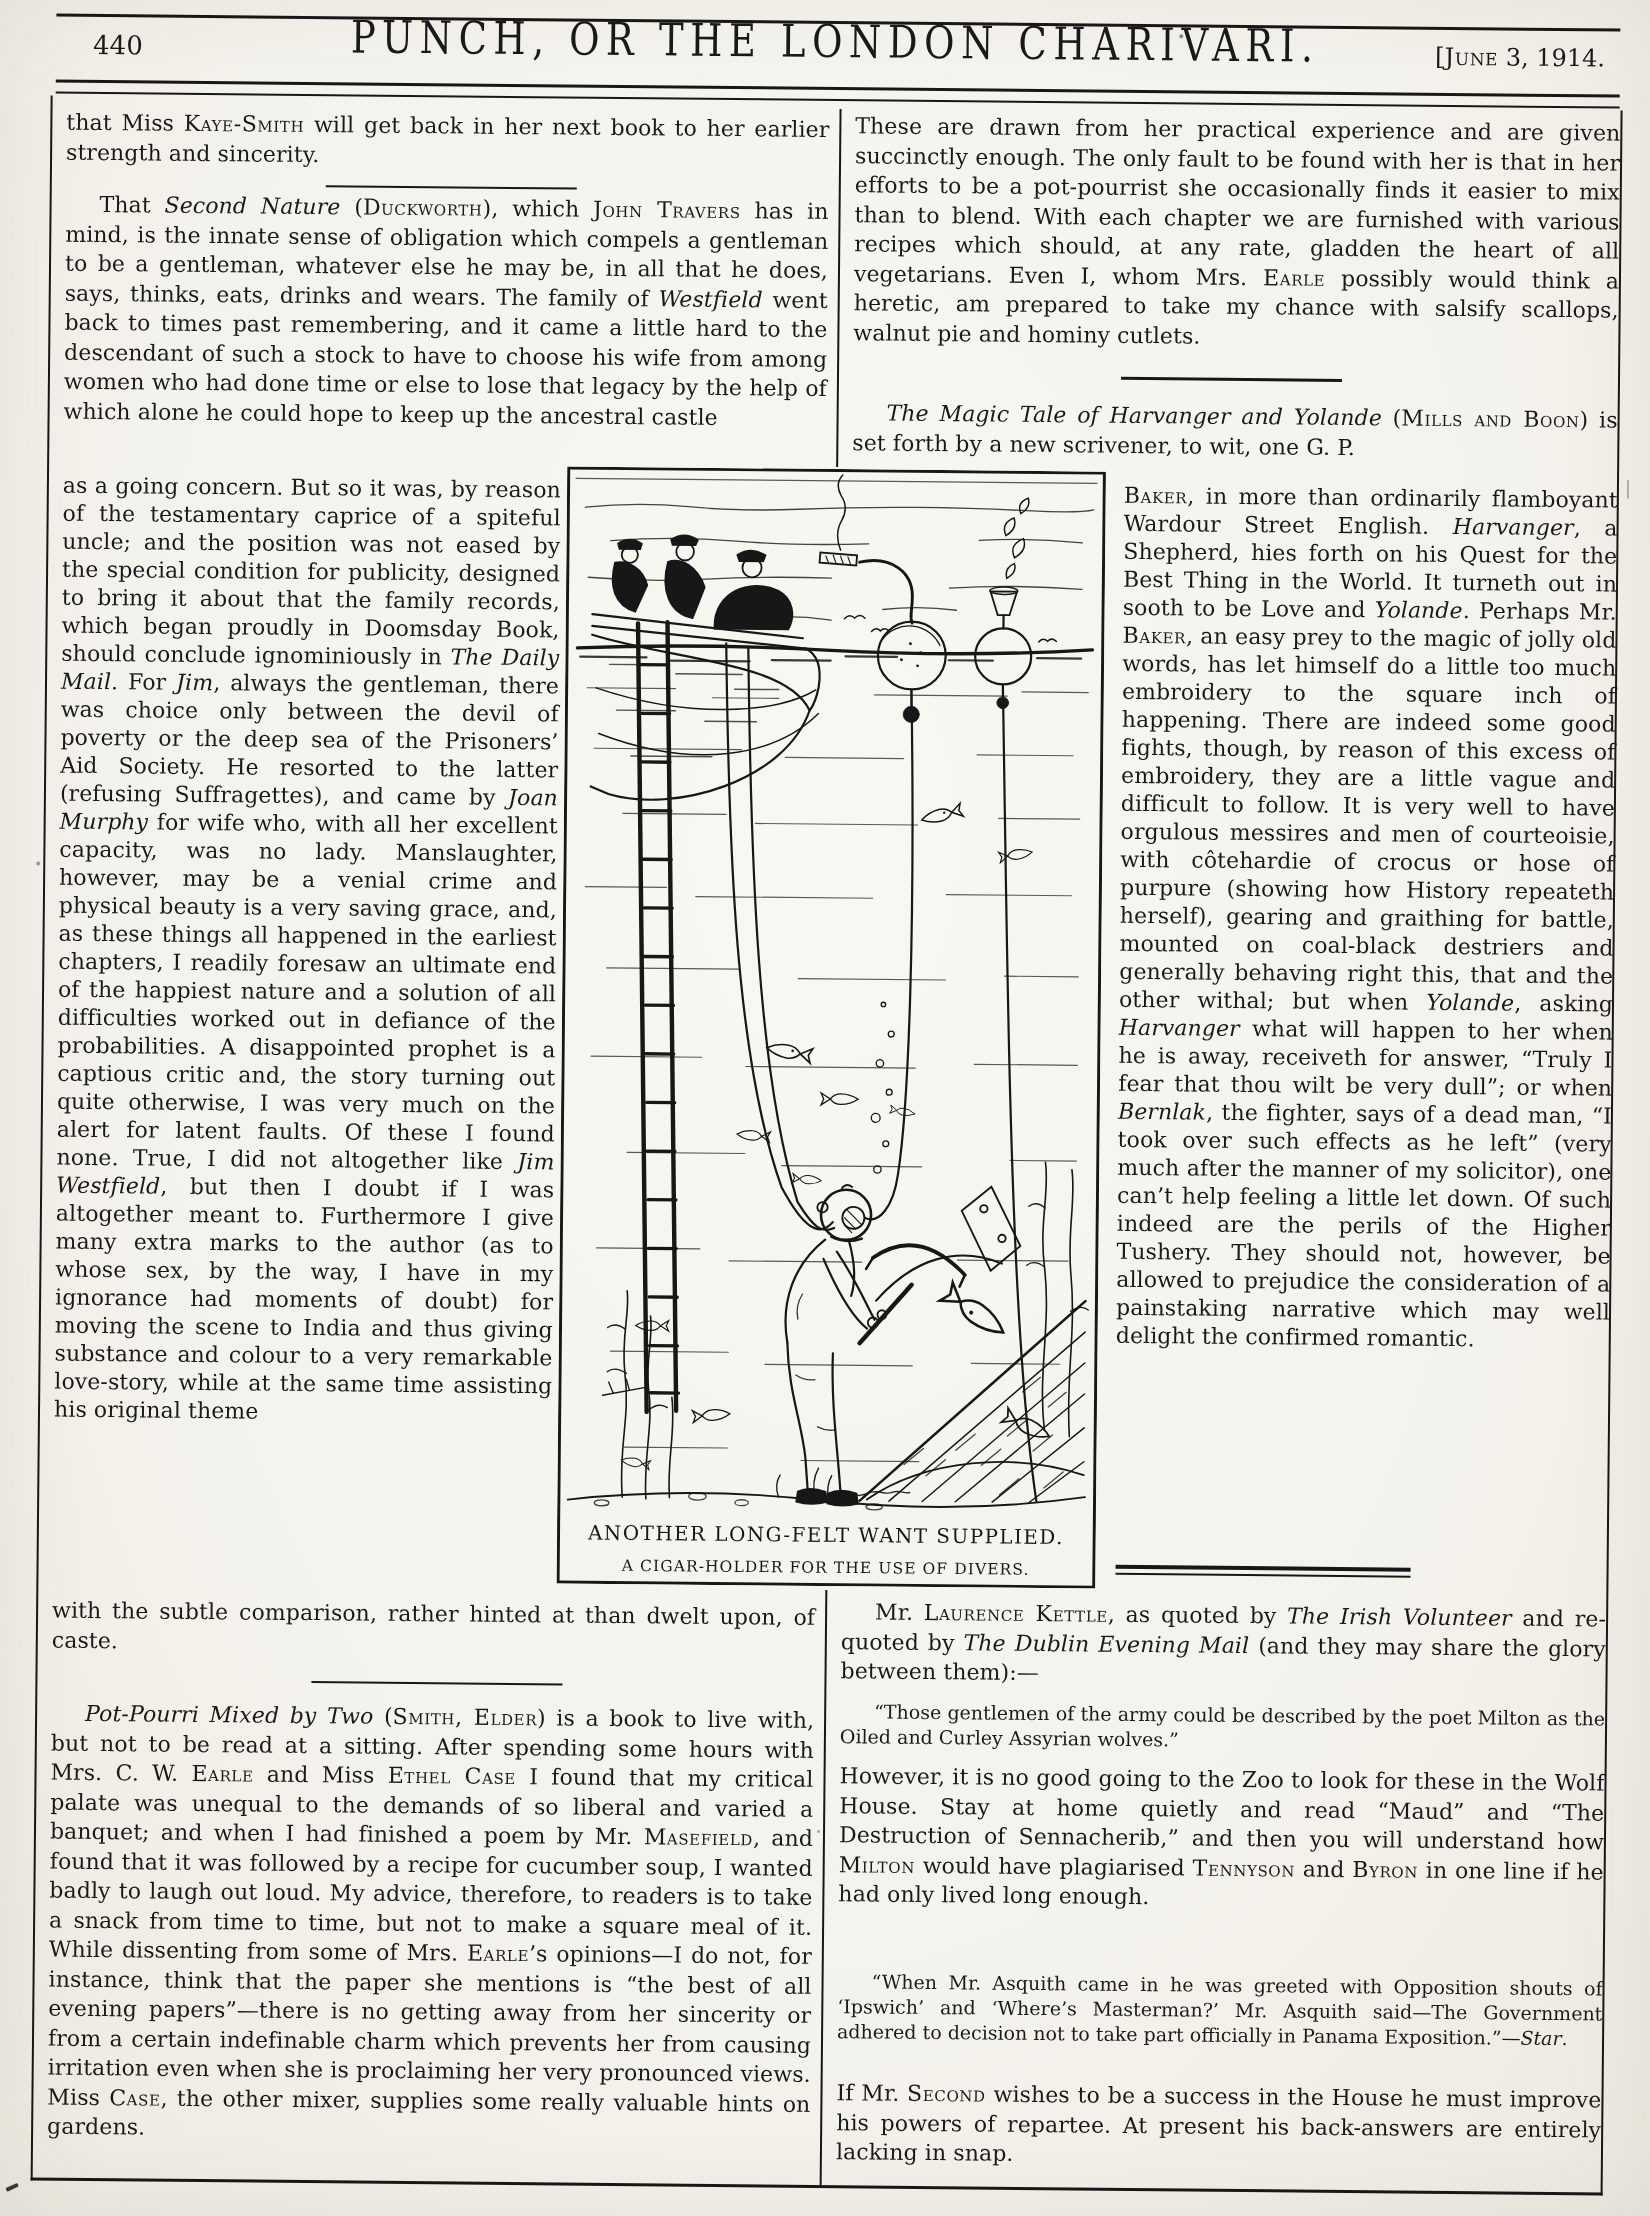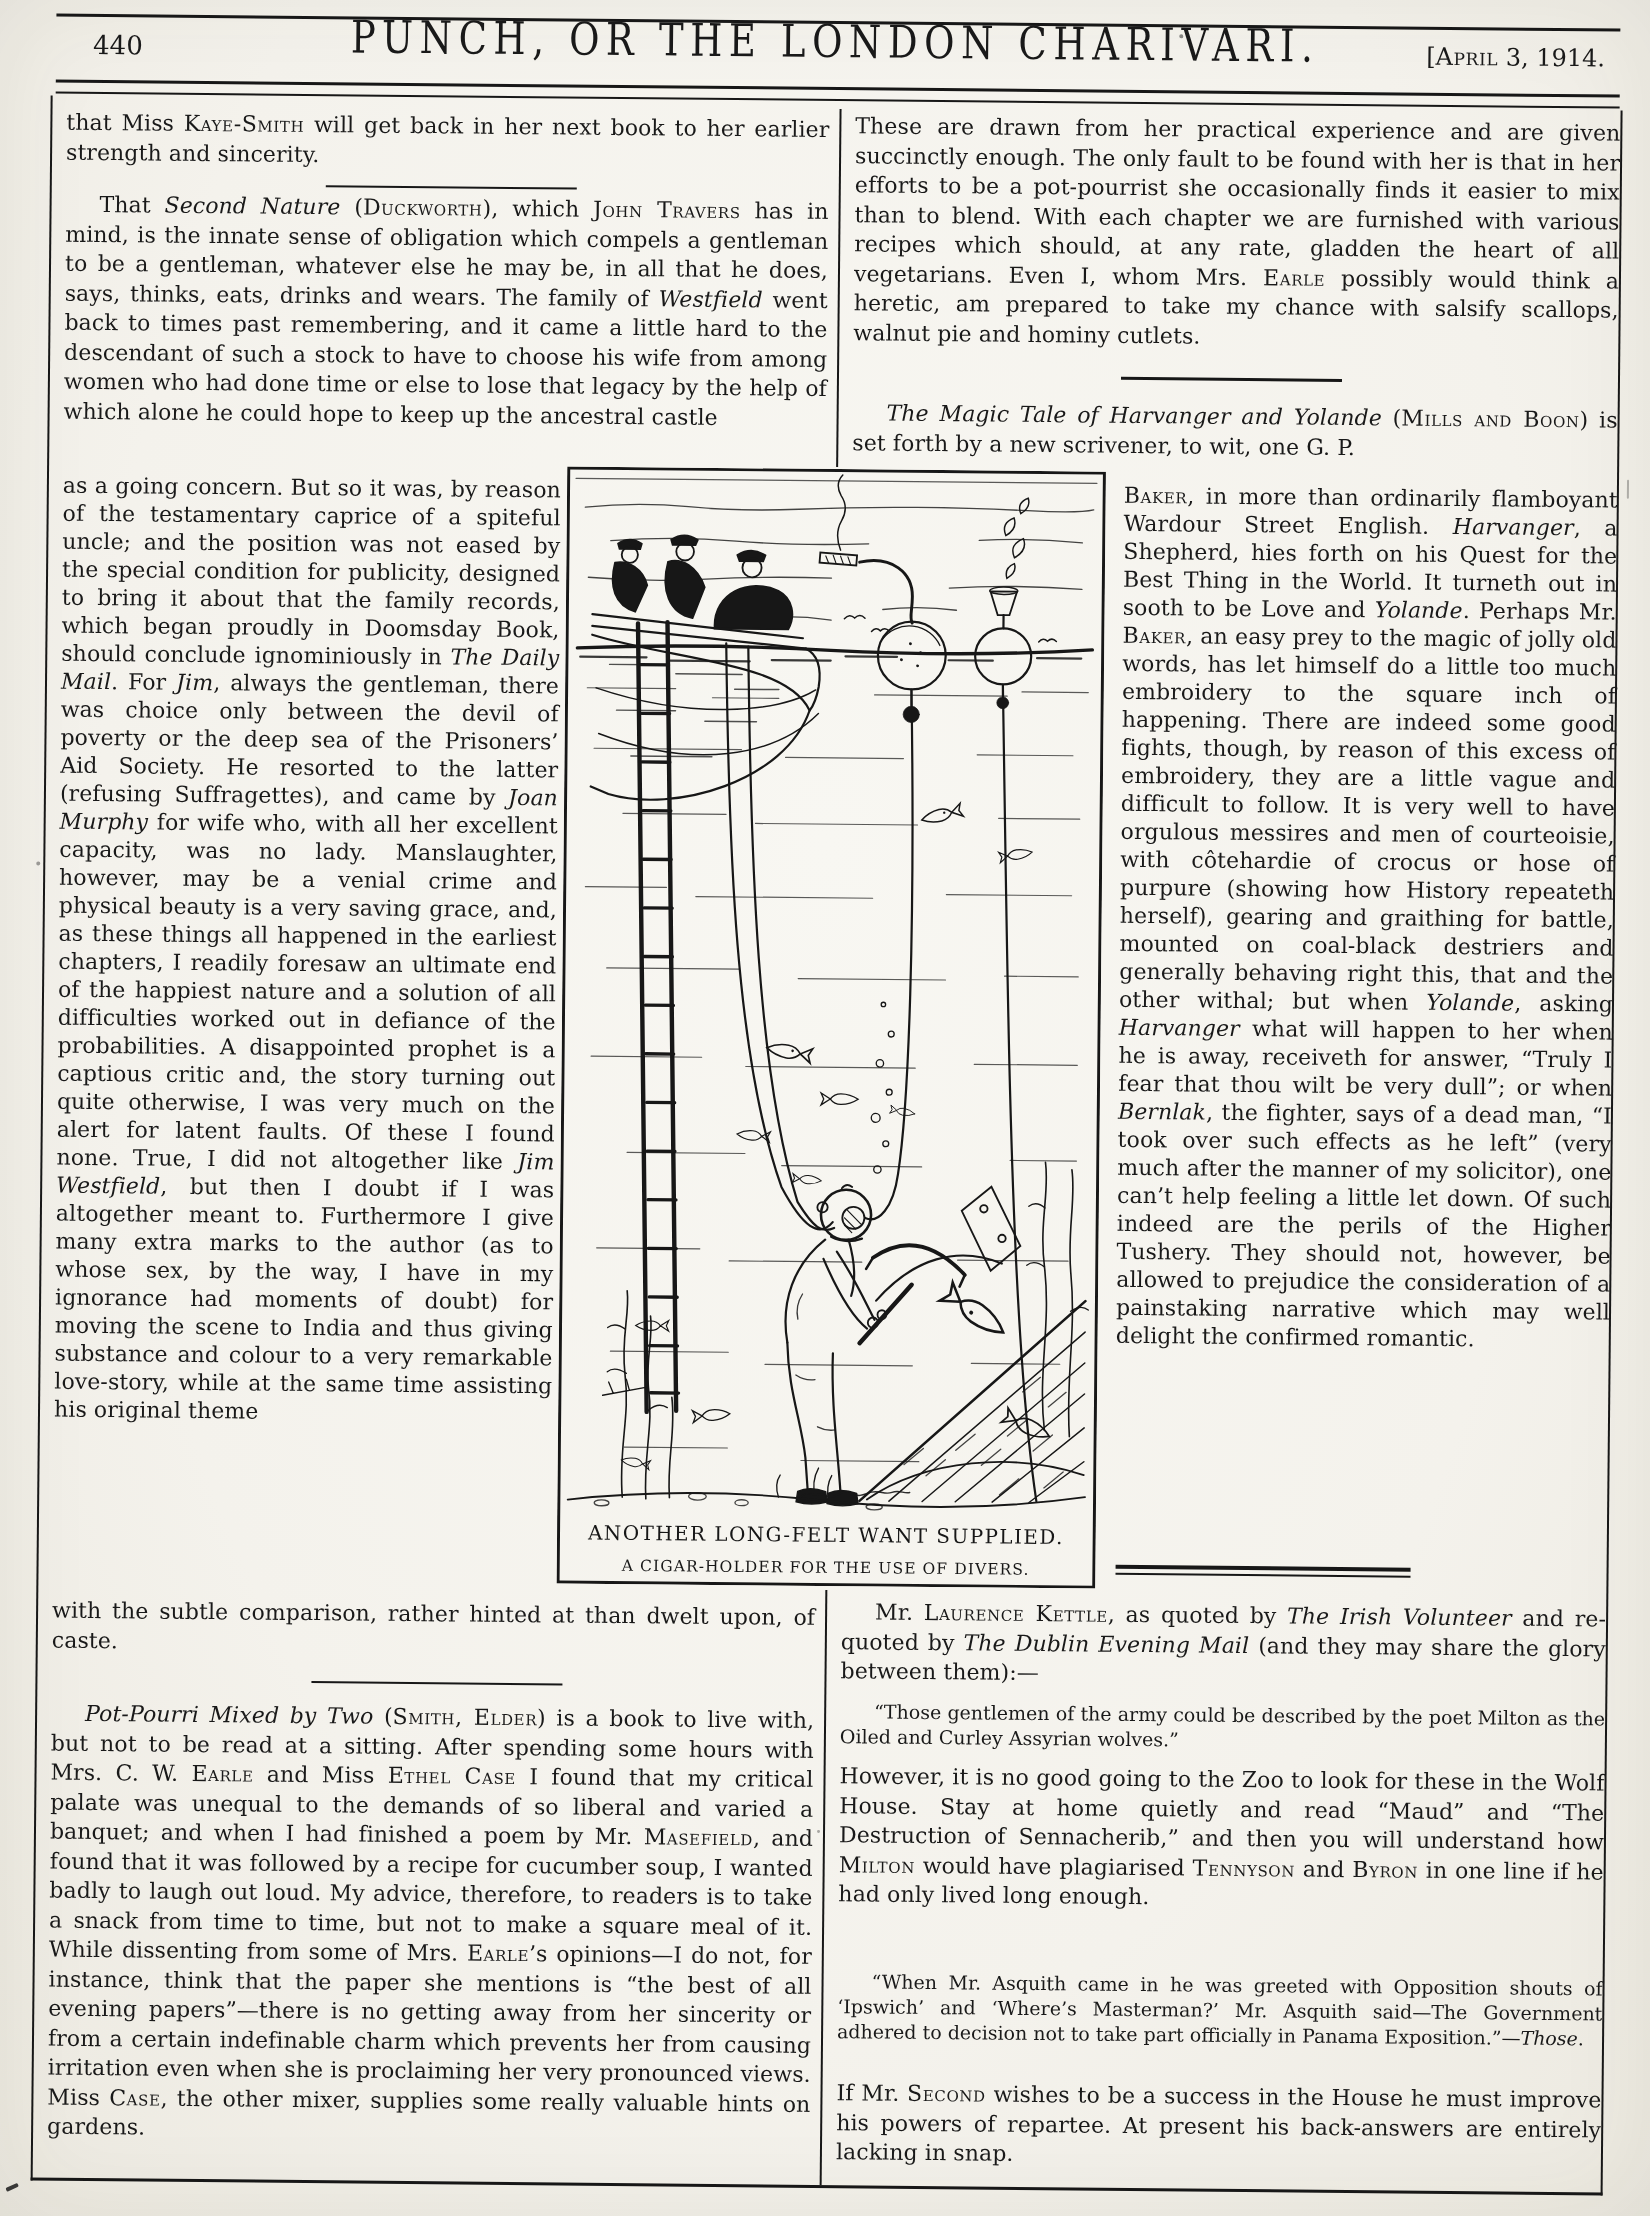--- a/index.html
+++ b/index.html
@@ -28,21 +28,21 @@
 </head>
 <body>
 
 <div class="page">
  <div class="sheet">
 
   <div class="rule" style="left:46px;top:20.6px;width:1564px;height:3.7px;"></div>
   <div class="hdr">
     <div class="pgnum">440</div>
     <div class="mast"><span>PUNCH, OR THE LONDON CHARIVARI.</span></div>
-    <div class="date">[<span class="sc">April</span> 3, 1914.</div>
+    <div class="date">[<span class="sc">June</span> 3, 1914.</div>
   </div>
   <div class="rule" style="left:46px;top:87px;width:1564px;height:2.9px;"></div>
   <div class="rule" style="left:46px;top:99px;width:1564px;height:2.2px;"></div>
 
   <div class="rule" style="left:41px;top:103px;width:2.2px;height:2085px;"></div>
   <div class="rule" style="left:1611px;top:103px;width:2.2px;height:2085px;"></div>
   <div class="rule" style="left:41px;top:2185px;width:1572px;height:2.9px;"></div>
 
   <div class="rule" style="left:830px;top:109px;width:1.5px;height:358px;"></div>
   <div class="rule" style="left:830px;top:1590px;width:1.5px;height:595px;"></div>
@@ -57,21 +57,21 @@
 
   <div class="t body" style="left:846px;top:111px;width:765px;">These are drawn from her practical experience and are given succinctly enough.  The only fault to be found with her is that in her efforts to be a pot-pourrist she occasionally finds it easier to mix than to blend.  With each chapter we are furnished with various recipes which should, at any rate, gladden the heart of all vegetarians.  Even I, whom Mrs. <span class="sc">Earle</span> possibly would think a heretic, am prepared to take my chance with salsify scallops, walnut pie and hominy cutlets.</div>
   <div class="rule" style="left:1114px;top:374px;width:221px;height:2.9px;"></div>
   <div class="t body ind" style="left:846px;top:398px;width:765px;"><em>The Magic Tale of Harvanger and Yolande</em> (<span class="sc">Mills and Boon</span>) is set forth by a new scrivener, to wit, one G. P.</div>
   <div class="t body narrow" style="left:1118px;top:479px;width:494px;"><span class="sc">Baker</span>, in more than ordinarily flamboyant Wardour Street English. <em>Harvanger</em>, a Shepherd, hies forth on his Quest for the Best Thing in the World.  It turneth out in sooth to be Love and <em>Yolande</em>.  Perhaps Mr. <span class="sc">Baker</span>, an easy prey to the magic of jolly old words, has let himself do a little too much embroidery to the square inch of happening.  There are indeed some good fights, though, by reason of this excess of embroidery, they are a little vague and difficult to follow.  It is very well to have orgulous messires and men of courteoisie, with côtehardie of crocus or hose of purpure (showing how History repeateth herself), gearing and graithing for battle, mounted on coal-black destriers and generally behaving right this, that and the other withal; but when <em>Yolande</em>, asking <em>Harvanger</em> what will happen to her when he is away, receiveth for answer, “Truly I fear that thou wilt be very dull”; or when <em>Bernlak</em>, the fighter, says of a dead man, “I took over such effects as he left” (very much after the manner of my solicitor), one can’t help feeling a little let down.  Of such indeed are the perils of the Higher Tushery.  They should not, however, be allowed to prejudice the consideration of a painstaking narrative which may well delight the confirmed romantic.</div>
   <div class="rule" style="left:1120px;top:1562px;width:295px;height:3.7px;"></div>
   <div class="rule" style="left:1120px;top:1570px;width:295px;height:2.2px;"></div>
   <div class="t body ind" style="left:846px;top:1597px;width:765px;">Mr. <span class="sc">Laurence Kettle</span>, as quoted by <em>The Irish Volunteer</em> and re-quoted by <em>The Dublin Evening Mail</em> (and they may share the glory between them):—</div>
   <div class="t quote ind" style="left:846px;top:1699px;width:765px;">“Those gentlemen of the army could be described by the poet Milton as the Oiled and Curley Assyrian wolves.”</div>
   <div class="t body" style="left:846px;top:1761px;width:765px;">However, it is no good going to the Zoo to look for these in the Wolf House.  Stay at home quietly and read “Maud” and “The Destruction of Sennacherib,” and then you will understand how <span class="sc">Milton</span> would have plagiarised <span class="sc">Tennyson</span> and <span class="sc">Byron</span> in one line if he had only lived long enough.</div>
-  <div class="t quote ind" style="left:846px;top:1969px;width:765px;">“When Mr. Asquith came in he was greeted with Opposition shouts of ‘Ipswich’ and ‘Where’s Masterman?’  Mr. Asquith said—The Government adhered to decision not to take part officially in Panama Exposition.”—<em>Those</em>.</div>
+  <div class="t quote ind" style="left:846px;top:1969px;width:765px;">“When Mr. Asquith came in he was greeted with Opposition shouts of ‘Ipswich’ and ‘Where’s Masterman?’  Mr. Asquith said—The Government adhered to decision not to take part officially in Panama Exposition.”—<em>Star</em>.</div>
   <div class="t body" style="left:846px;top:2078px;width:765px;">If Mr. <span class="sc">Second</span> wishes to be a success in the House he must improve his powers of repartee.  At present his back-answers are entirely lacking in snap.</div>
 
   <svg style="position:absolute;left:561px;top:469px;" width="539" height="1117" viewBox="0 0 731 1516">
     <g stroke="#171717" fill="none" stroke-linecap="round">
       <rect x="2" y="2" width="727" height="1512" stroke-width="4"></rect>
       <path d="M12,16 H719" stroke-width="1.5" opacity=".7"></path>
 
       <g stroke-width="1.8" opacity=".8">
         <path d="M25,55 q70,-8 140,-2 t150,2 t160,-4 t150,3 t90,-2"></path>
         <path d="M60,100 q90,-7 170,-1 t180,2 M560,95 q70,-5 140,2"></path>

